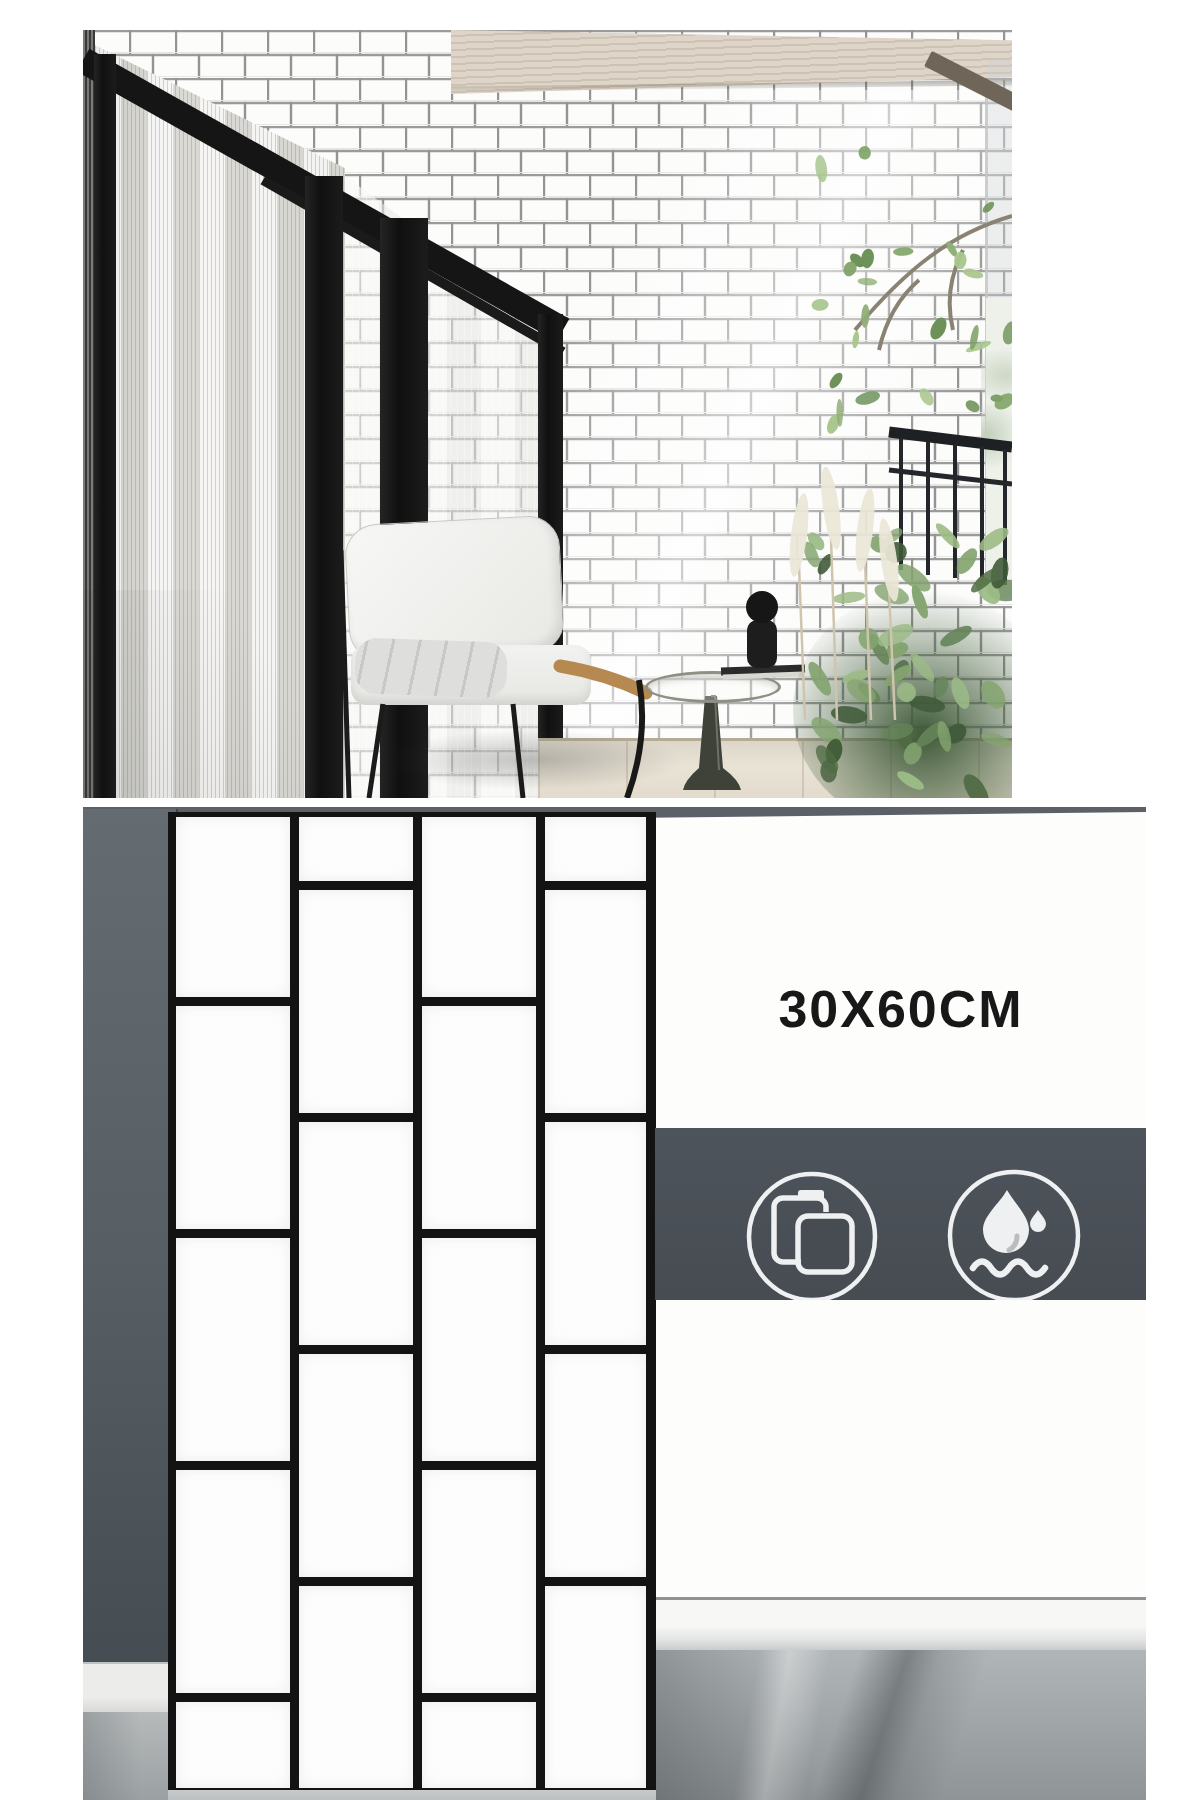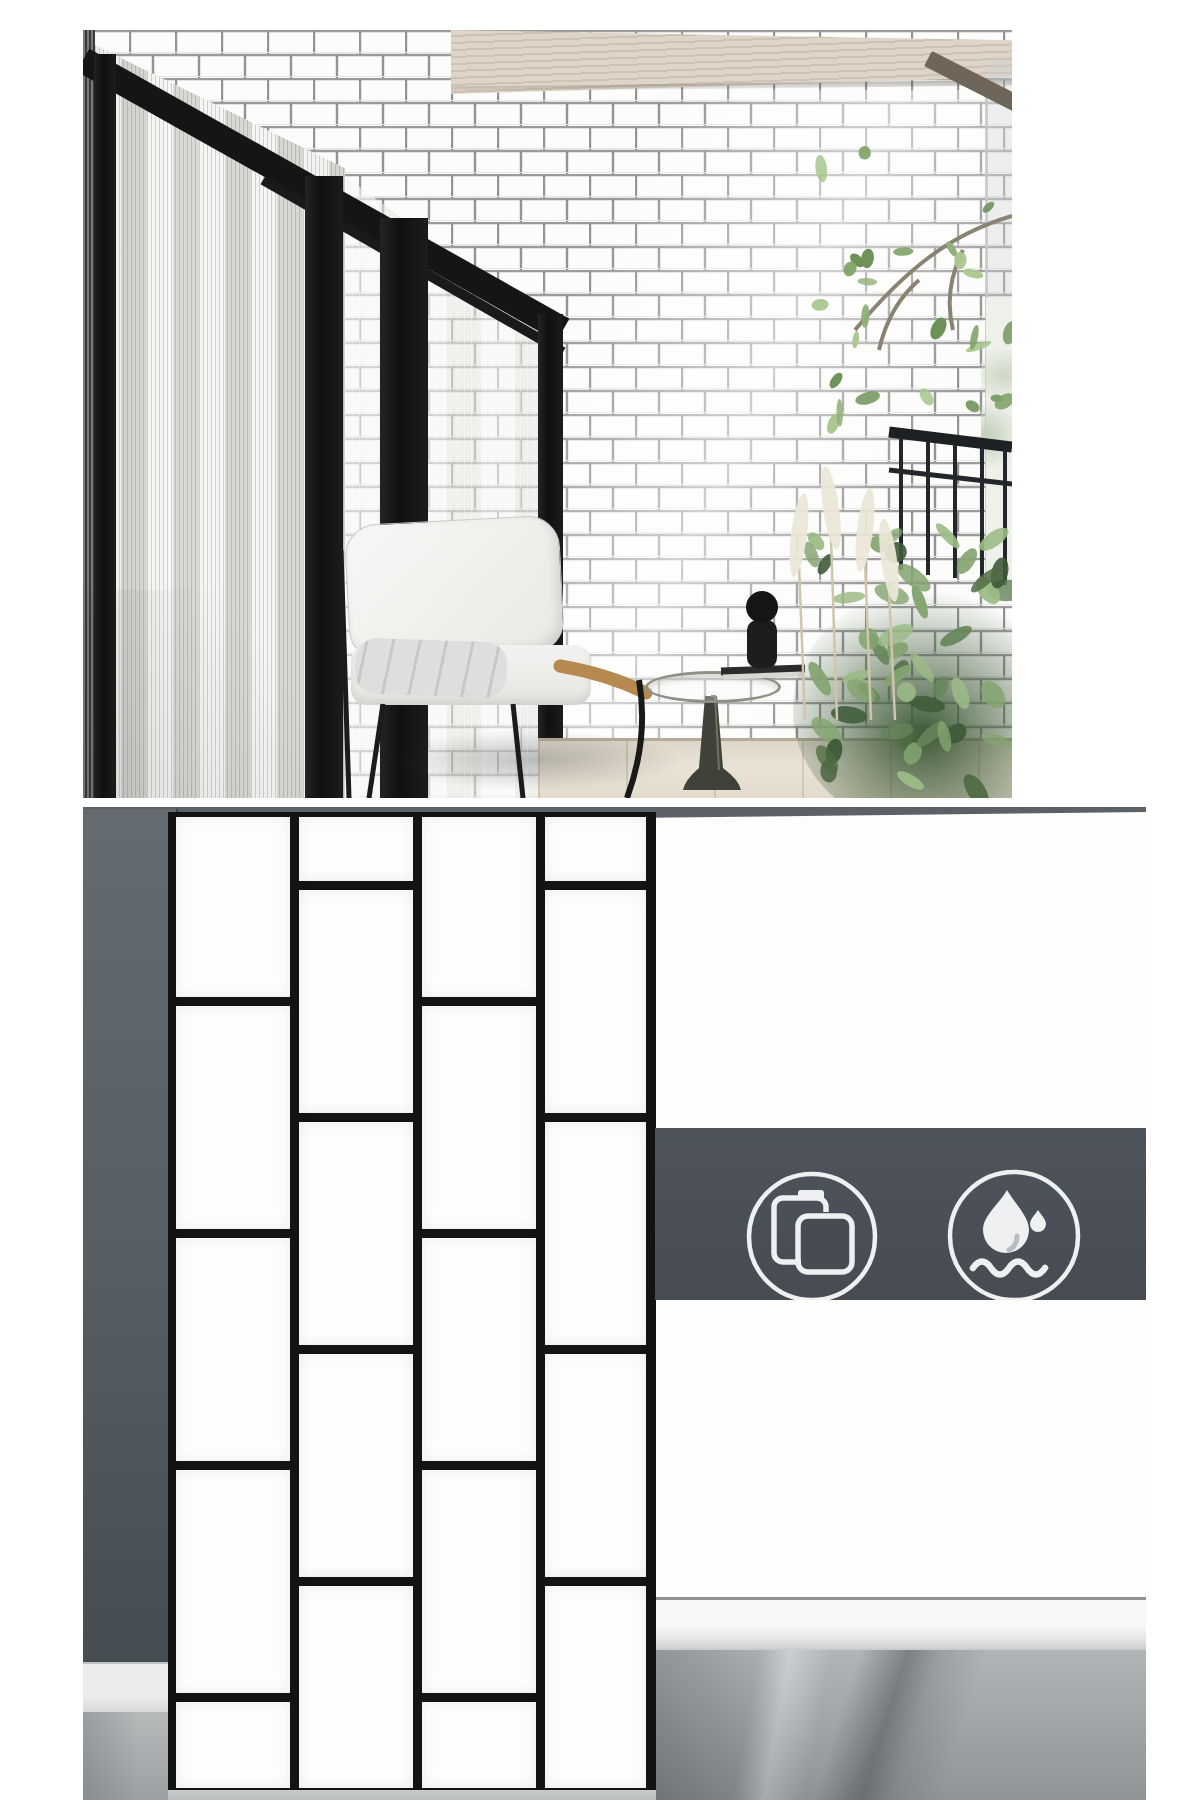--- a/index.html
+++ b/index.html
@@ -286,20 +286,21 @@
     <div id="top-band" class="layer"></div>
     <div id="left-wall" class="layer"></div>
     <div id="left-baseboard" class="layer"></div>
     <div id="left-floor" class="layer"></div>
     <div id="right-baseboard" class="layer"></div>
     <div id="right-floor" class="layer"></div>
 
     <div id="under-panel" class="layer"></div>
     <div id="panel" class="layer"></div>
 
+    <div id="size-label" class="layer">30X60CM</div>
 
     <div id="banner" class="layer">
       <svg width="491" height="172" viewBox="0 0 491 172">
         <g>
           <circle class="icon-stroke" cx="157" cy="109" r="63" stroke-width="4.5"></circle>
           <rect class="icon-stroke" x="119" y="70" width="52" height="64" rx="9" stroke-width="5.5"></rect>
           <rect x="143" y="62" width="26" height="10" rx="3" fill="#eef0f1"></rect>
           <rect x="146" y="84" fill="#464c52" width="52" height="58"></rect>
           <rect class="icon-stroke" x="143" y="88" width="54" height="56" rx="10" stroke-width="5.5"></rect>
         </g>

